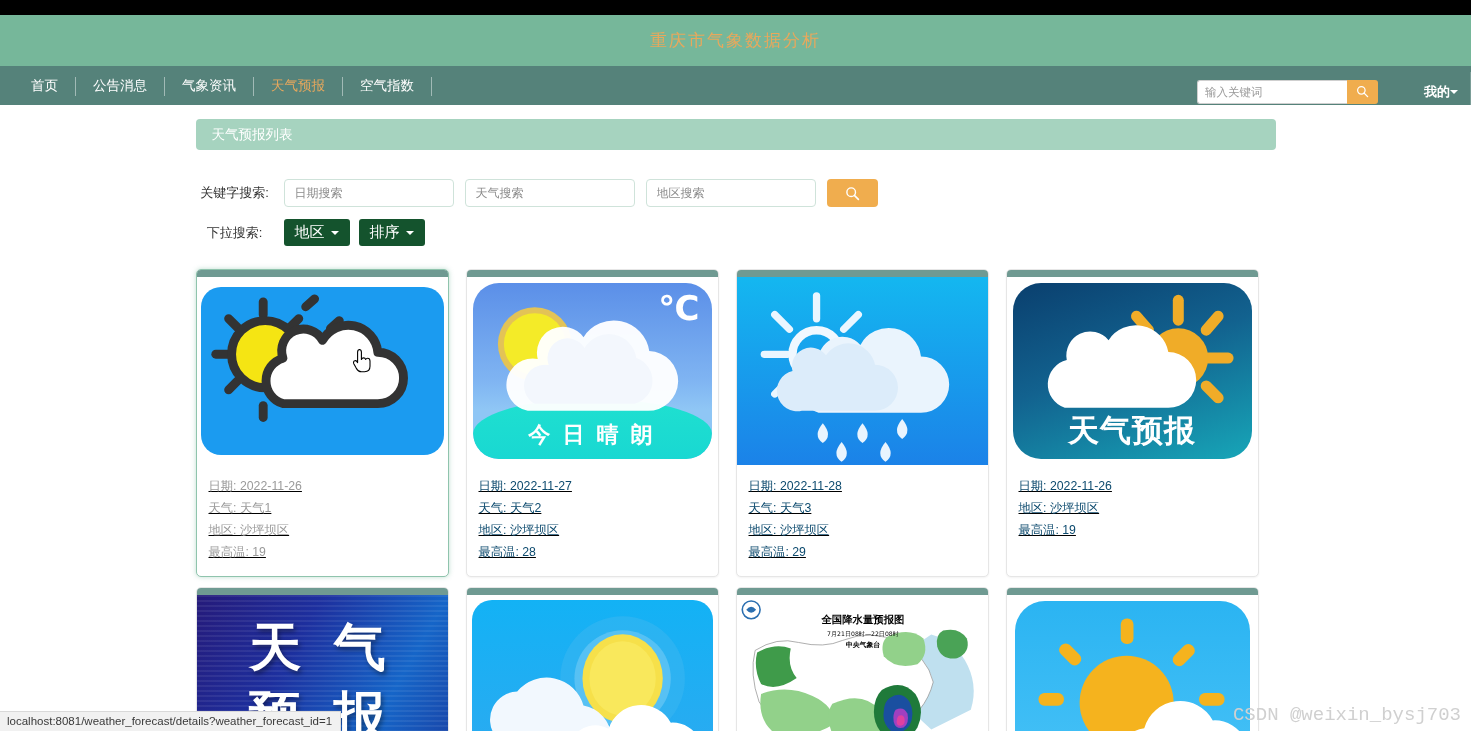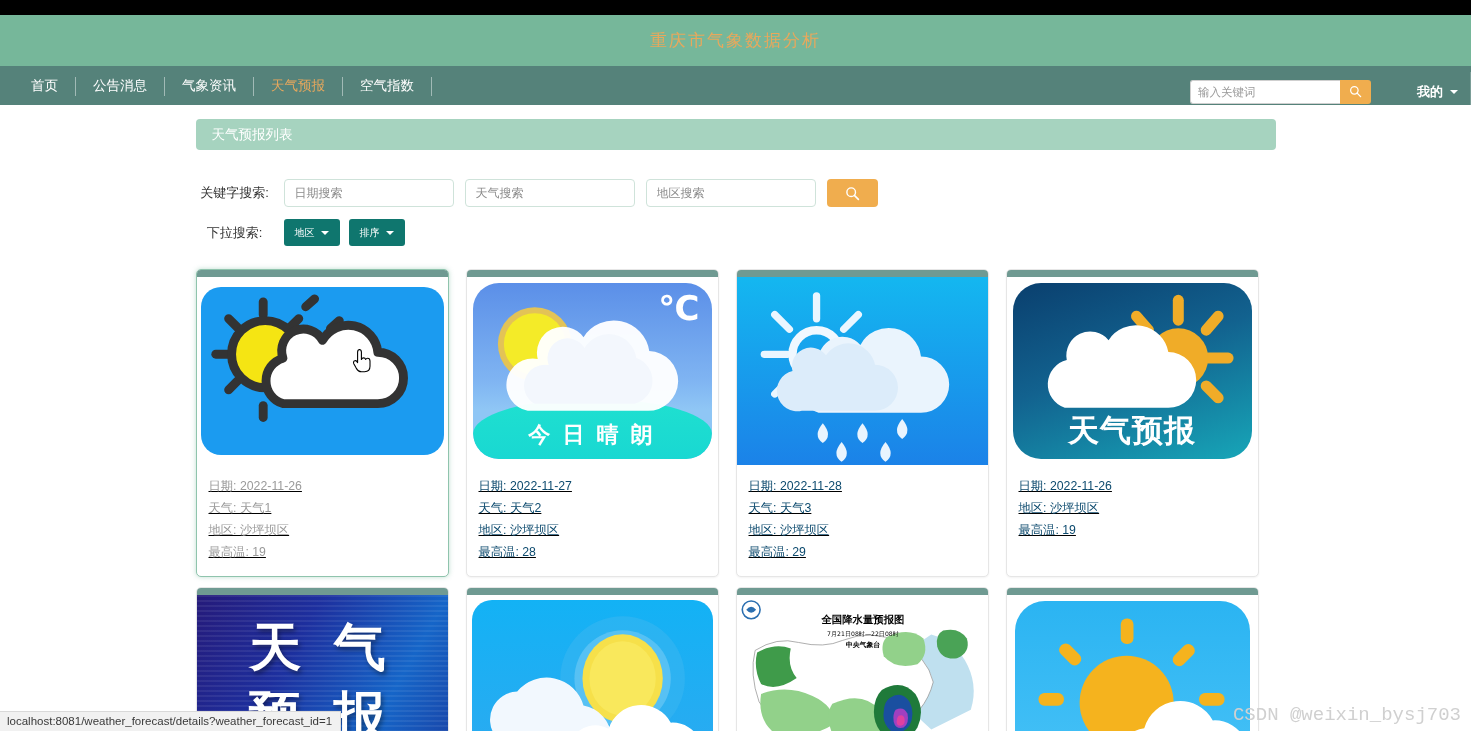--- a/index.html
+++ b/index.html
@@ -67,21 +67,21 @@
   .search-btn {
     width: 31px; height: 24px;
     background: #f0ad4e;
     border: none; border-radius: 0 3px 3px 0;
     display: flex; align-items: center; justify-content: center;
     cursor: pointer;
   }
   .mine {
     color: #ffffff; font-size: 13px; font-weight: bold;
     margin-left: 46px; margin-right: 12px;
-    display: flex; align-items: center; gap: 7px; cursor: pointer;
+    display: flex; align-items: center; gap: 0; cursor: pointer;
   }
   .caret {
     width: 0; height: 0;
     border-left: 4px solid transparent;
     border-right: 4px solid transparent;
     border-top: 4px solid #ffffff;
   }
   .nav-right-sep { width:1px; height:39px; background: rgba(255,255,255,0.22); }
 
   
@@ -115,24 +115,24 @@
   }
   .filter-input::placeholder { color: #8b8b8b; }
   .filter-search-btn {
     width: 51px; height: 28px;
     background: #f0ad4e; border: none; border-radius: 4px;
     display: flex; align-items: center; justify-content: center;
     cursor: pointer;
   }
   .filter-row2 { display: flex; align-items: center; margin-top: 12px; }
   .dd-btn {
-    background: #0f766e; color: #ffffff;
+    background: #14532d; color: #ffffff;
     border: none; border-radius: 3px;
     height: 27px; padding: 0 11px;
-    font-size: 10px; margin-right: 9px;
+    font-size: 15px; margin-right: 9px;
     display: flex; align-items: center; gap: 6px;
     cursor: pointer;
     font-family: "Liberation Sans", sans-serif;
     text-align: right;
   }
   .dd-caret {
     width: 0; height: 0;
     border-left: 4px solid transparent;
     border-right: 4px solid transparent;
     border-top: 4px solid #ffffff;

